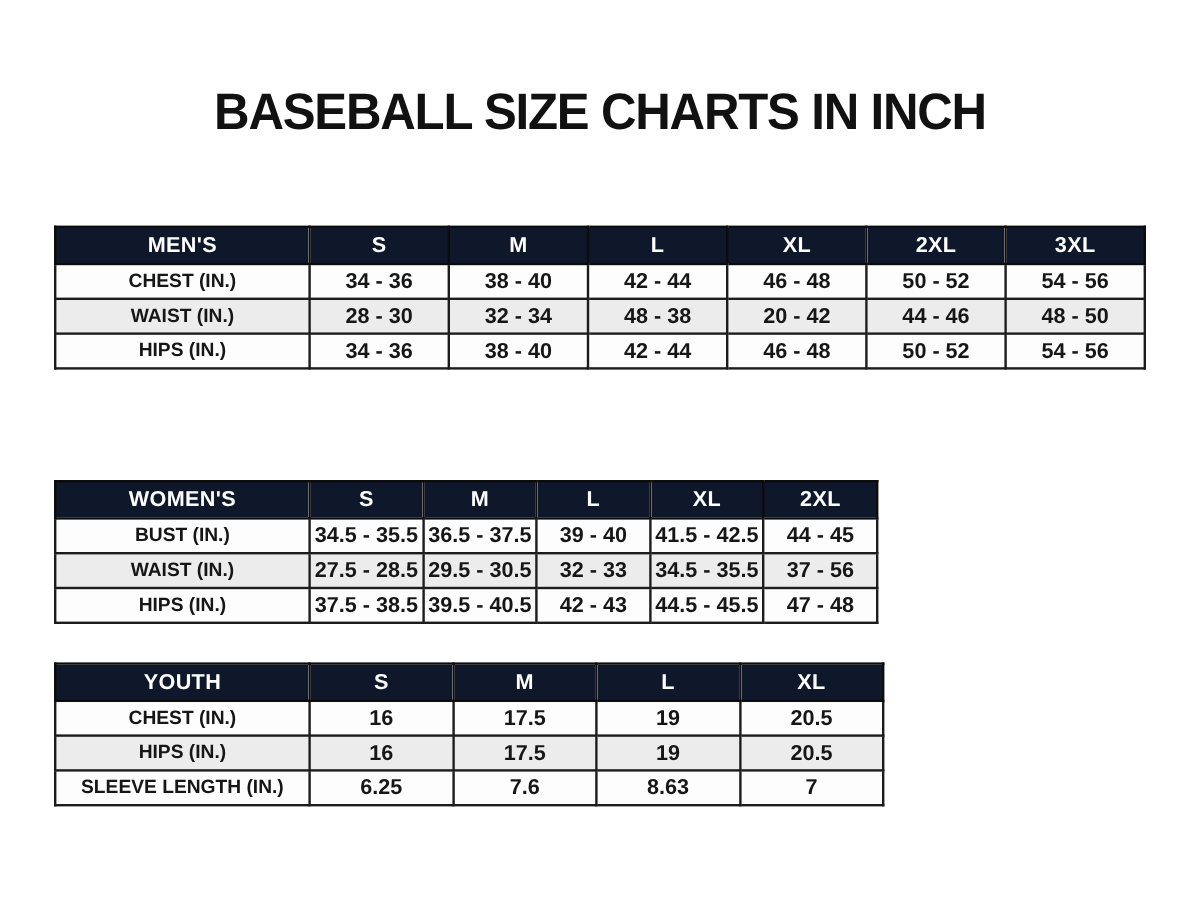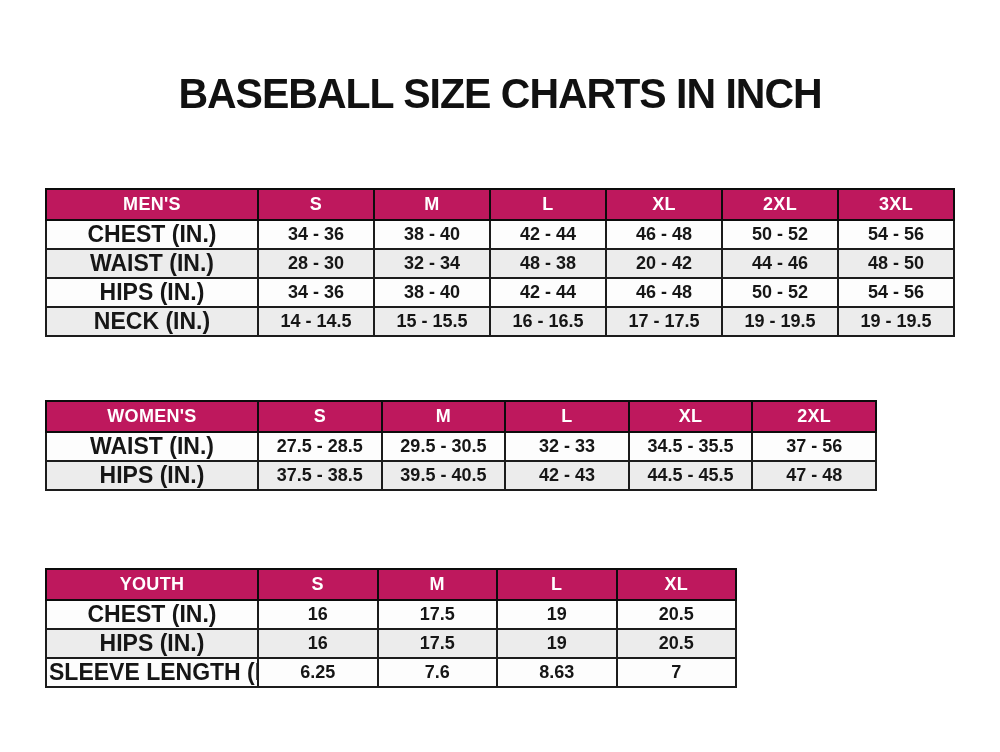--- a/index.html
+++ b/index.html
@@ -15,52 +15,52 @@
     top: 70px; left: 0; right: 0;
     text-align: center;
     font-size: 41px;
     font-weight: 700;
     letter-spacing: -1px;
     color: #111111;
     transform: scaleY(1.04);
   }
   .size-table-wrap { position: absolute; left: 45px; }
   .wrap-mens  { top: 188px; width: 910px; }
-  .wrap-womens{ top: 400px; width: 832px; }
-  .wrap-youth { top: 568px; width: 692px; }
+  .wrap-womens{ top: 400px; width: 687px; }
+  .wrap-youth { top: 552px; width: 692px; }
 
   table.size-table {
     width: 100%;
     border-collapse: collapse;
     table-layout: fixed;
     border: 2px solid #151515;
   }
   table.size-table th, table.size-table td {
     border: 2px solid #1c1c1c;
     height: 29px;
     text-align: center;
     vertical-align: middle;
     font-weight: 700;
     font-size: 18px;
     color: #161616;
     padding: 0 2px;
     white-space: nowrap;
     overflow: hidden;
   }
   table.size-table thead th {
-    background: #be185d;
+    background: #0f172a;
     color: #ffffff;
     border-color: #0c0c0c;
     font-size: 18px;
     height: 31px;
     letter-spacing: 0.3px;
   }
   table.size-table tbody tr:nth-child(odd)  { background: #fdfdfd; }
   table.size-table tbody tr:nth-child(even) { background: #ececec; }
-  table.size-table tbody th.row-label { font-size: 23px; }
+  table.size-table tbody th.row-label { font-size: 16px; }
 </style>
 </head>
 <body>
 
 <h1 class="page-title">BASEBALL SIZE CHARTS IN INCH</h1>
 
 <div class="size-table-wrap wrap-mens">
     <table class="size-table">
       <colgroup>
         <col style="width: 212px;">
@@ -103,29 +103,20 @@
         </tr>
         <tr>
           <th class="row-label" scope="row">HIPS (IN.)</th>
           <td>34 - 36</td>
           <td>38 - 40</td>
           <td>42 - 44</td>
           <td>46 - 48</td>
           <td>50 - 52</td>
           <td>54 - 56</td>
         </tr>
-        <tr>
-          <th class="row-label" scope="row">NECK (IN.)</th>
-          <td>14 - 14.5</td>
-          <td>15 - 15.5</td>
-          <td>16 - 16.5</td>
-          <td>17 - 17.5</td>
-          <td>19 - 19.5</td>
-          <td>19 - 19.5</td>
-        </tr>
       </tbody>
     </table>
   </div>
 
 <div class="size-table-wrap wrap-womens">
     <table class="size-table">
       <colgroup>
         <col style="width: 212px;">
         <col>
         <col>
@@ -138,20 +129,28 @@
           <th>WOMEN'S</th>
           <th>S</th>
           <th>M</th>
           <th>L</th>
           <th>XL</th>
           <th>2XL</th>
         </tr>
       </thead>
       <tbody>
         <tr>
+          <th class="row-label" scope="row">BUST (IN.)</th>
+          <td>34.5 - 35.5</td>
+          <td>36.5 - 37.5</td>
+          <td>39 - 40</td>
+          <td>41.5 - 42.5</td>
+          <td>44 - 45</td>
+        </tr>
+        <tr>
           <th class="row-label" scope="row">WAIST (IN.)</th>
           <td>27.5 - 28.5</td>
           <td>29.5 - 30.5</td>
           <td>32 - 33</td>
           <td>34.5 - 35.5</td>
           <td>37 - 56</td>
         </tr>
         <tr>
           <th class="row-label" scope="row">HIPS (IN.)</th>
           <td>37.5 - 38.5</td>

